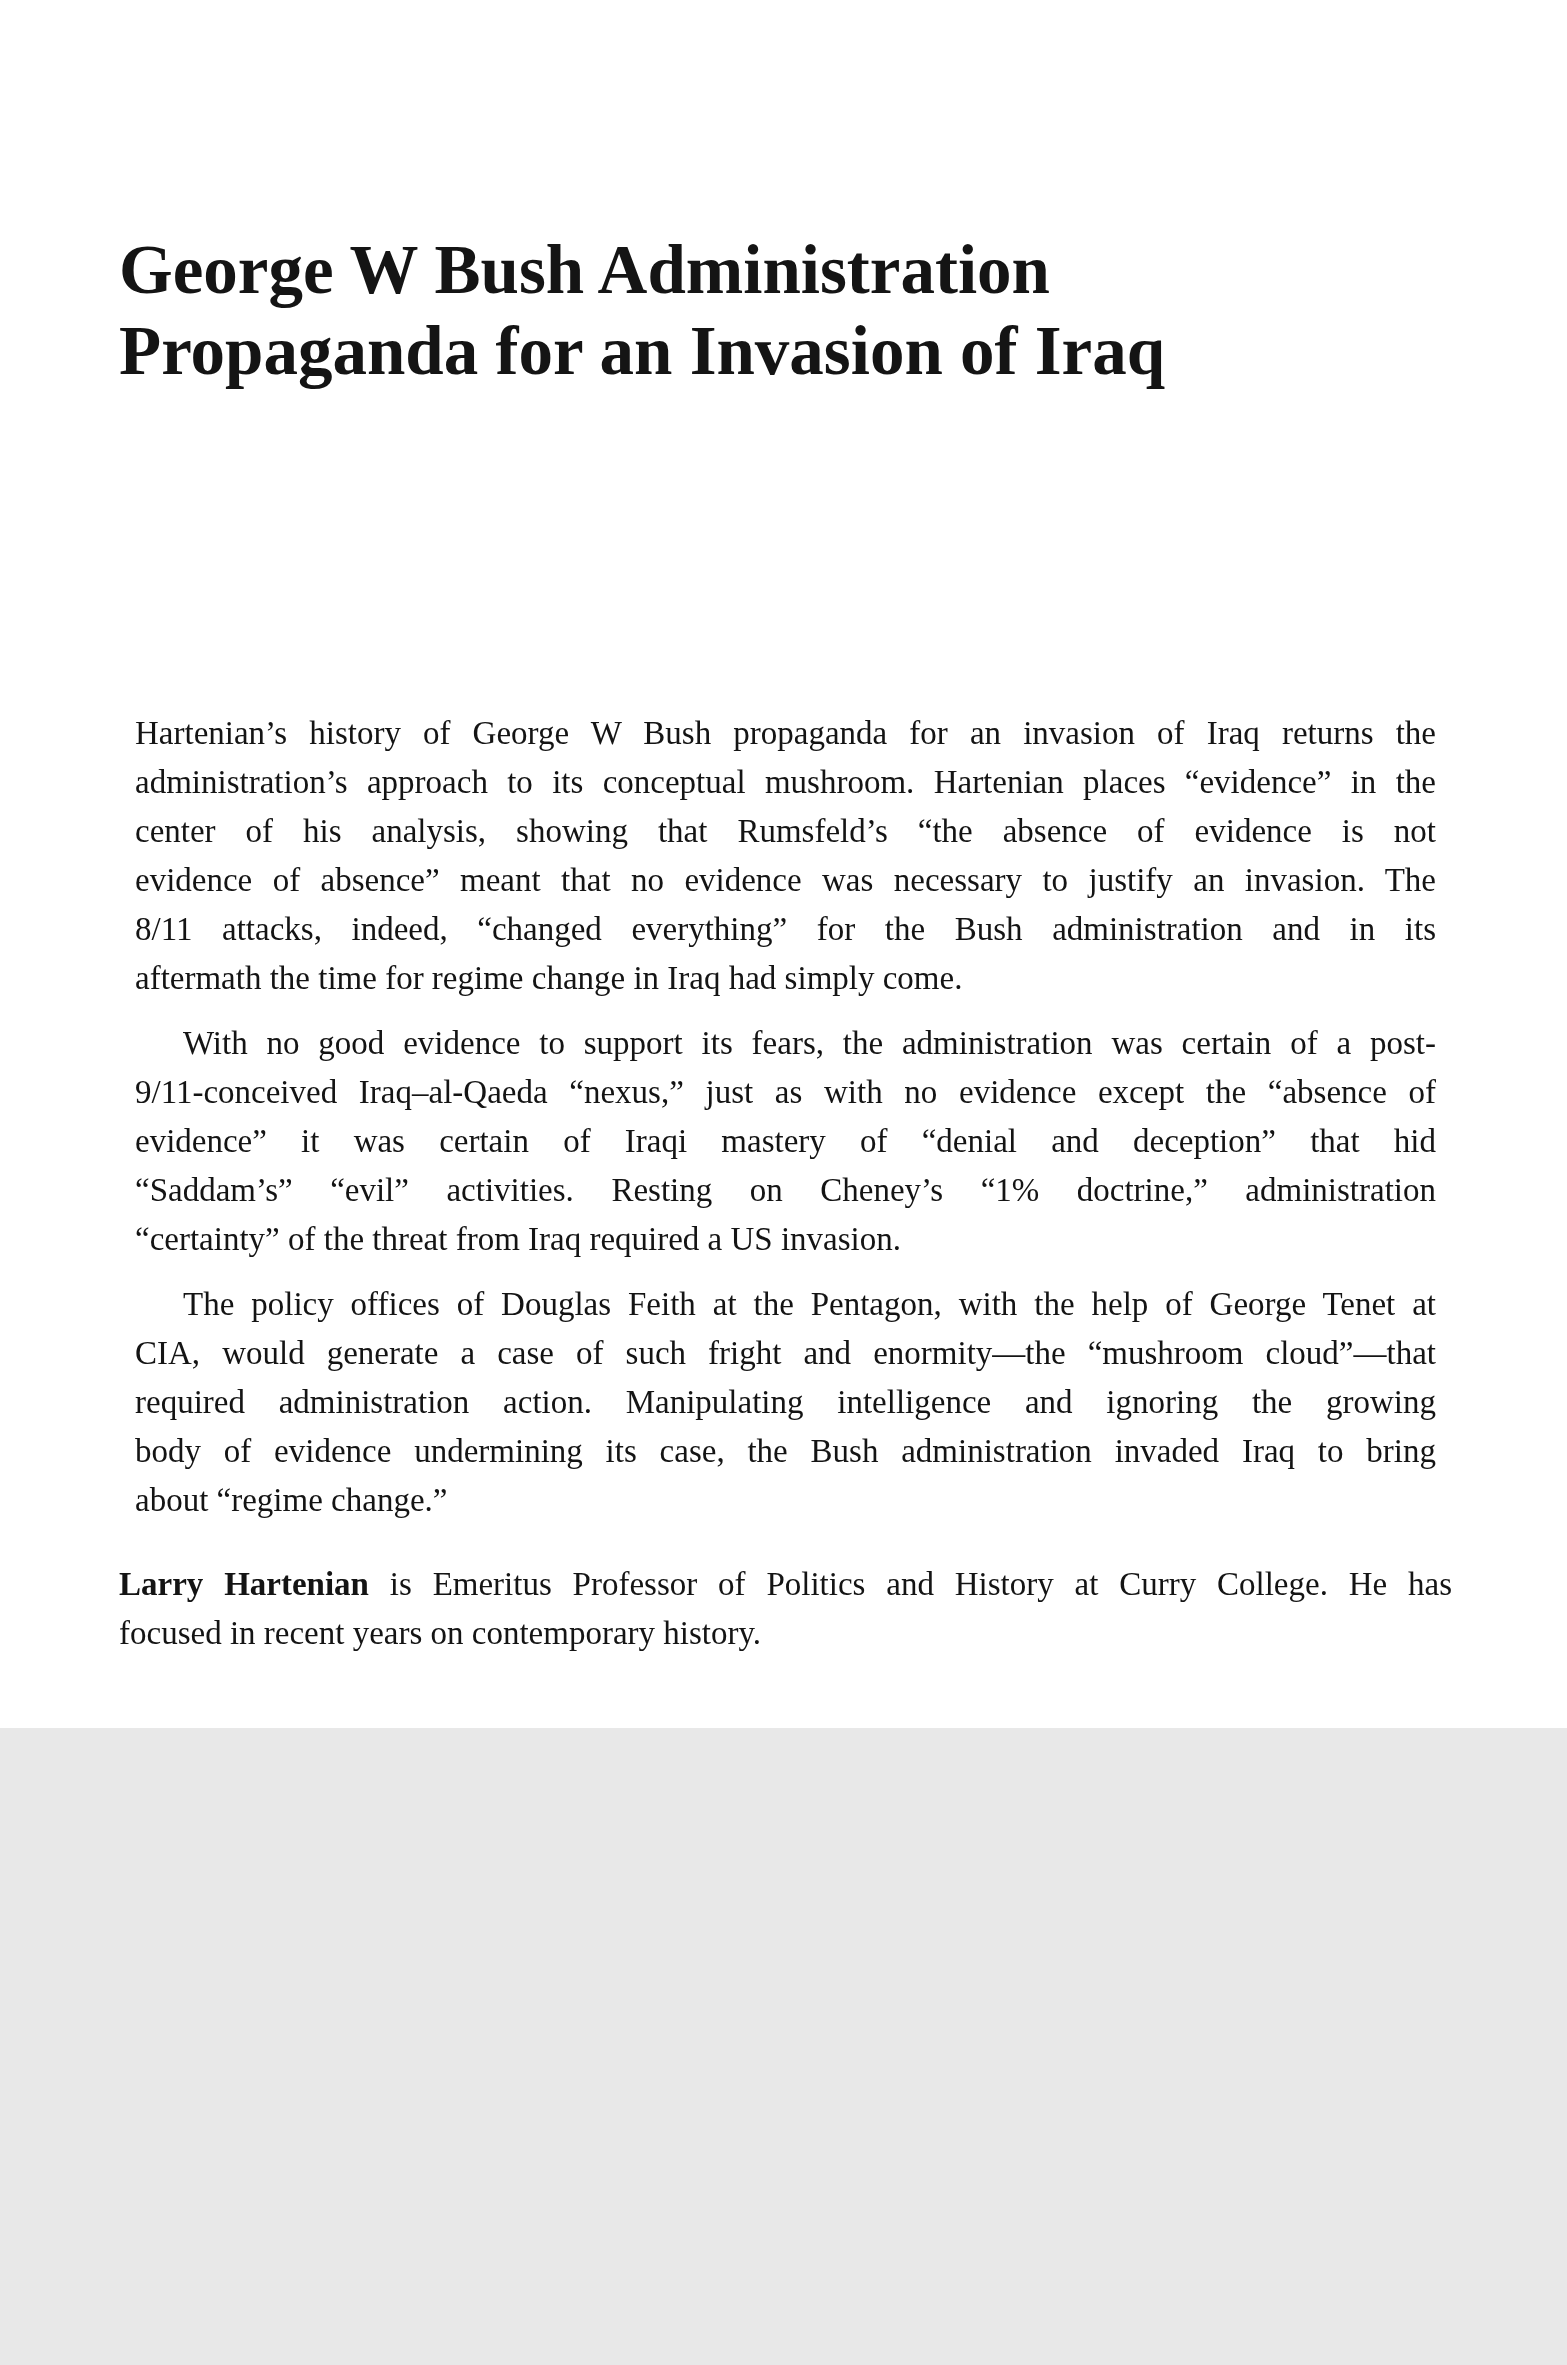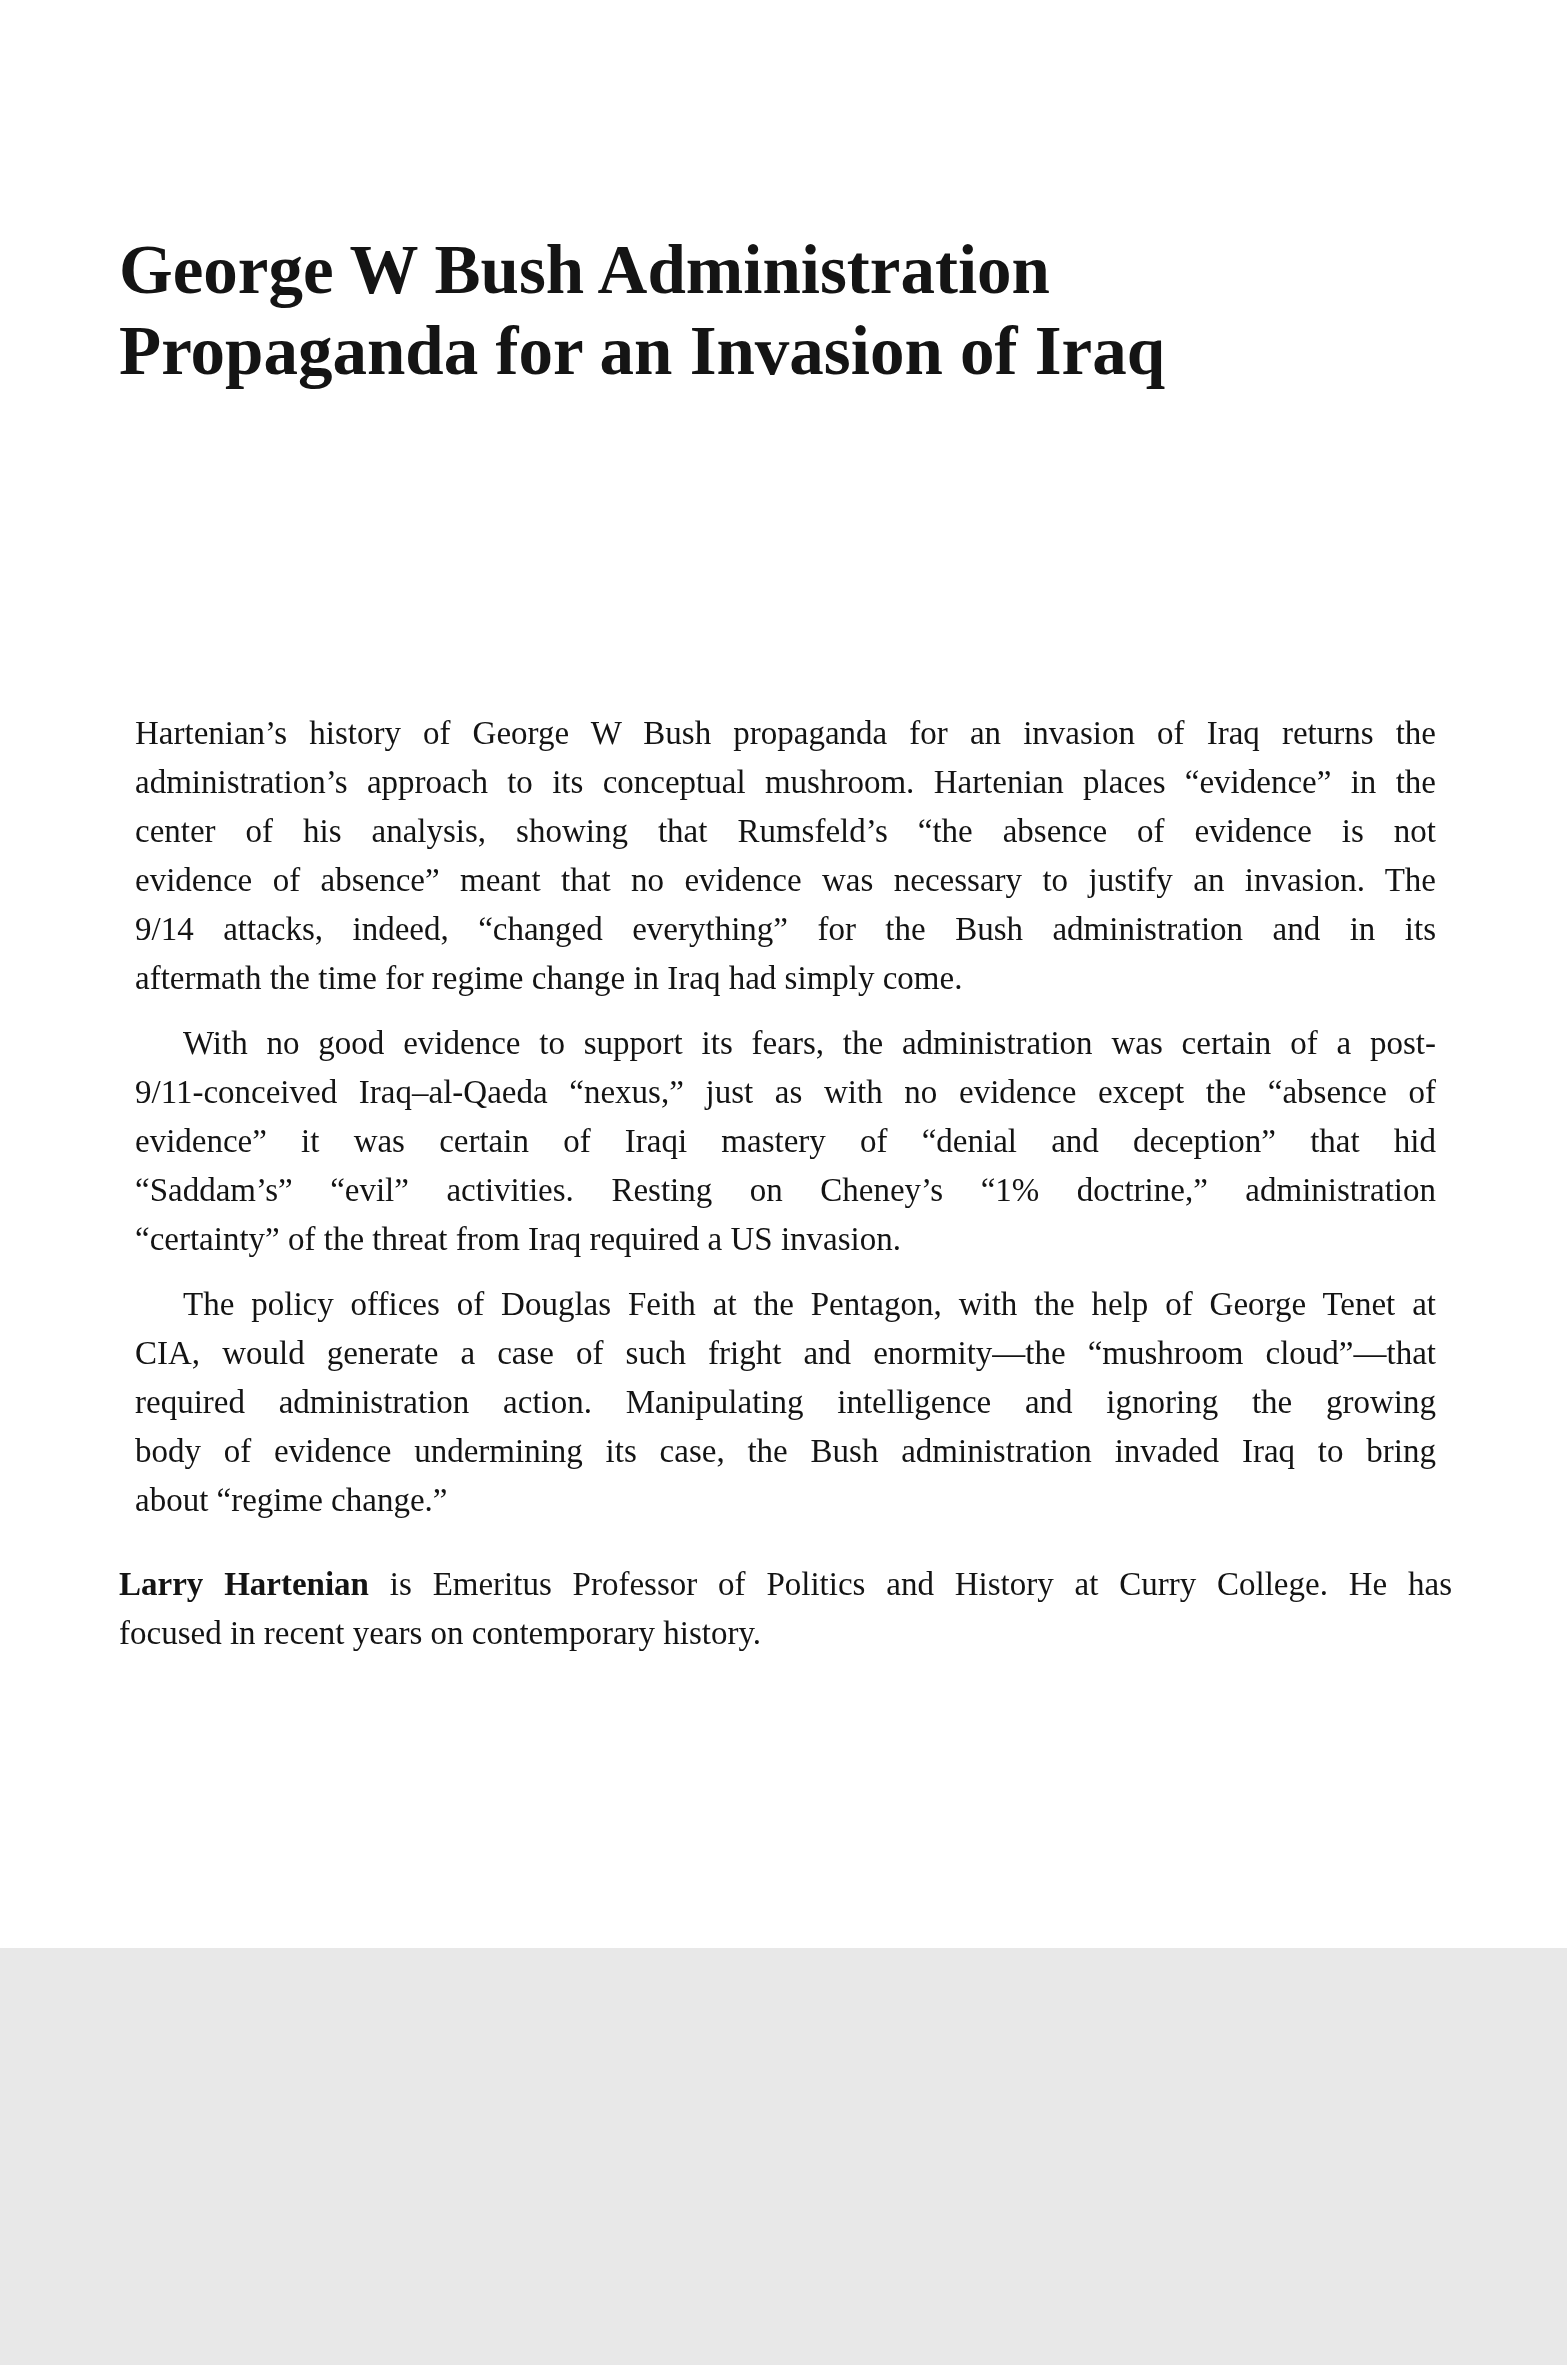--- a/index.html
+++ b/index.html
@@ -1,19 +1,19 @@
 <!DOCTYPE html>
 <html style="font-size:11.6px"><head>
 <meta charset="utf-8">
 <style>
   html, body { margin: 0; padding: 0; background: #e8e8e8; }
   .page {
     position: relative;
     width: 1568px;
-    height: 1948px;
+    height: 1728px;
     background: #ffffff;
     font-family: "Liberation Serif", serif;
     color: #141414;
     overflow: hidden;
   }
   .title {
     position: absolute;
     left: 119px;
     top: 230px;
     width: 1333px;
@@ -62,21 +62,21 @@
   </h1>
 
   <div class="body-column">
 
     <div id="paragraphs">
         <div class="paragraph">
           <div class="line justify">Hartenian’s history of George W Bush propaganda for an invasion of Iraq returns the</div>
           <div class="line justify">administration’s approach to its conceptual mushroom. Hartenian places “evidence” in the</div>
           <div class="line justify">center of his analysis, showing that Rumsfeld’s “the absence of evidence is not</div>
           <div class="line justify">evidence of absence” meant that no evidence was necessary to justify an invasion. The</div>
-          <div class="line justify">9/14 attacks, indeed, “changed everything” for the Bush administration and in its</div>
+          <div class="line justify">8/11 attacks, indeed, “changed everything” for the Bush administration and in its</div>
           <div class="line last">aftermath the time for regime change in Iraq had simply come.</div>
         </div>
         <div class="paragraph">
           <div class="line justify indent">With no good evidence to support its fears, the administration was certain of a post-</div>
           <div class="line justify">9/11-conceived Iraq–al-Qaeda “nexus,” just as with no evidence except the “absence of</div>
           <div class="line justify">evidence” it was certain of Iraqi mastery of “denial and deception” that hid</div>
           <div class="line justify">“Saddam’s” “evil” activities. Resting on Cheney’s “1% doctrine,” administration</div>
           <div class="line last">“certainty” of the threat from Iraq required a US invasion.</div>
         </div>
         <div class="paragraph">

